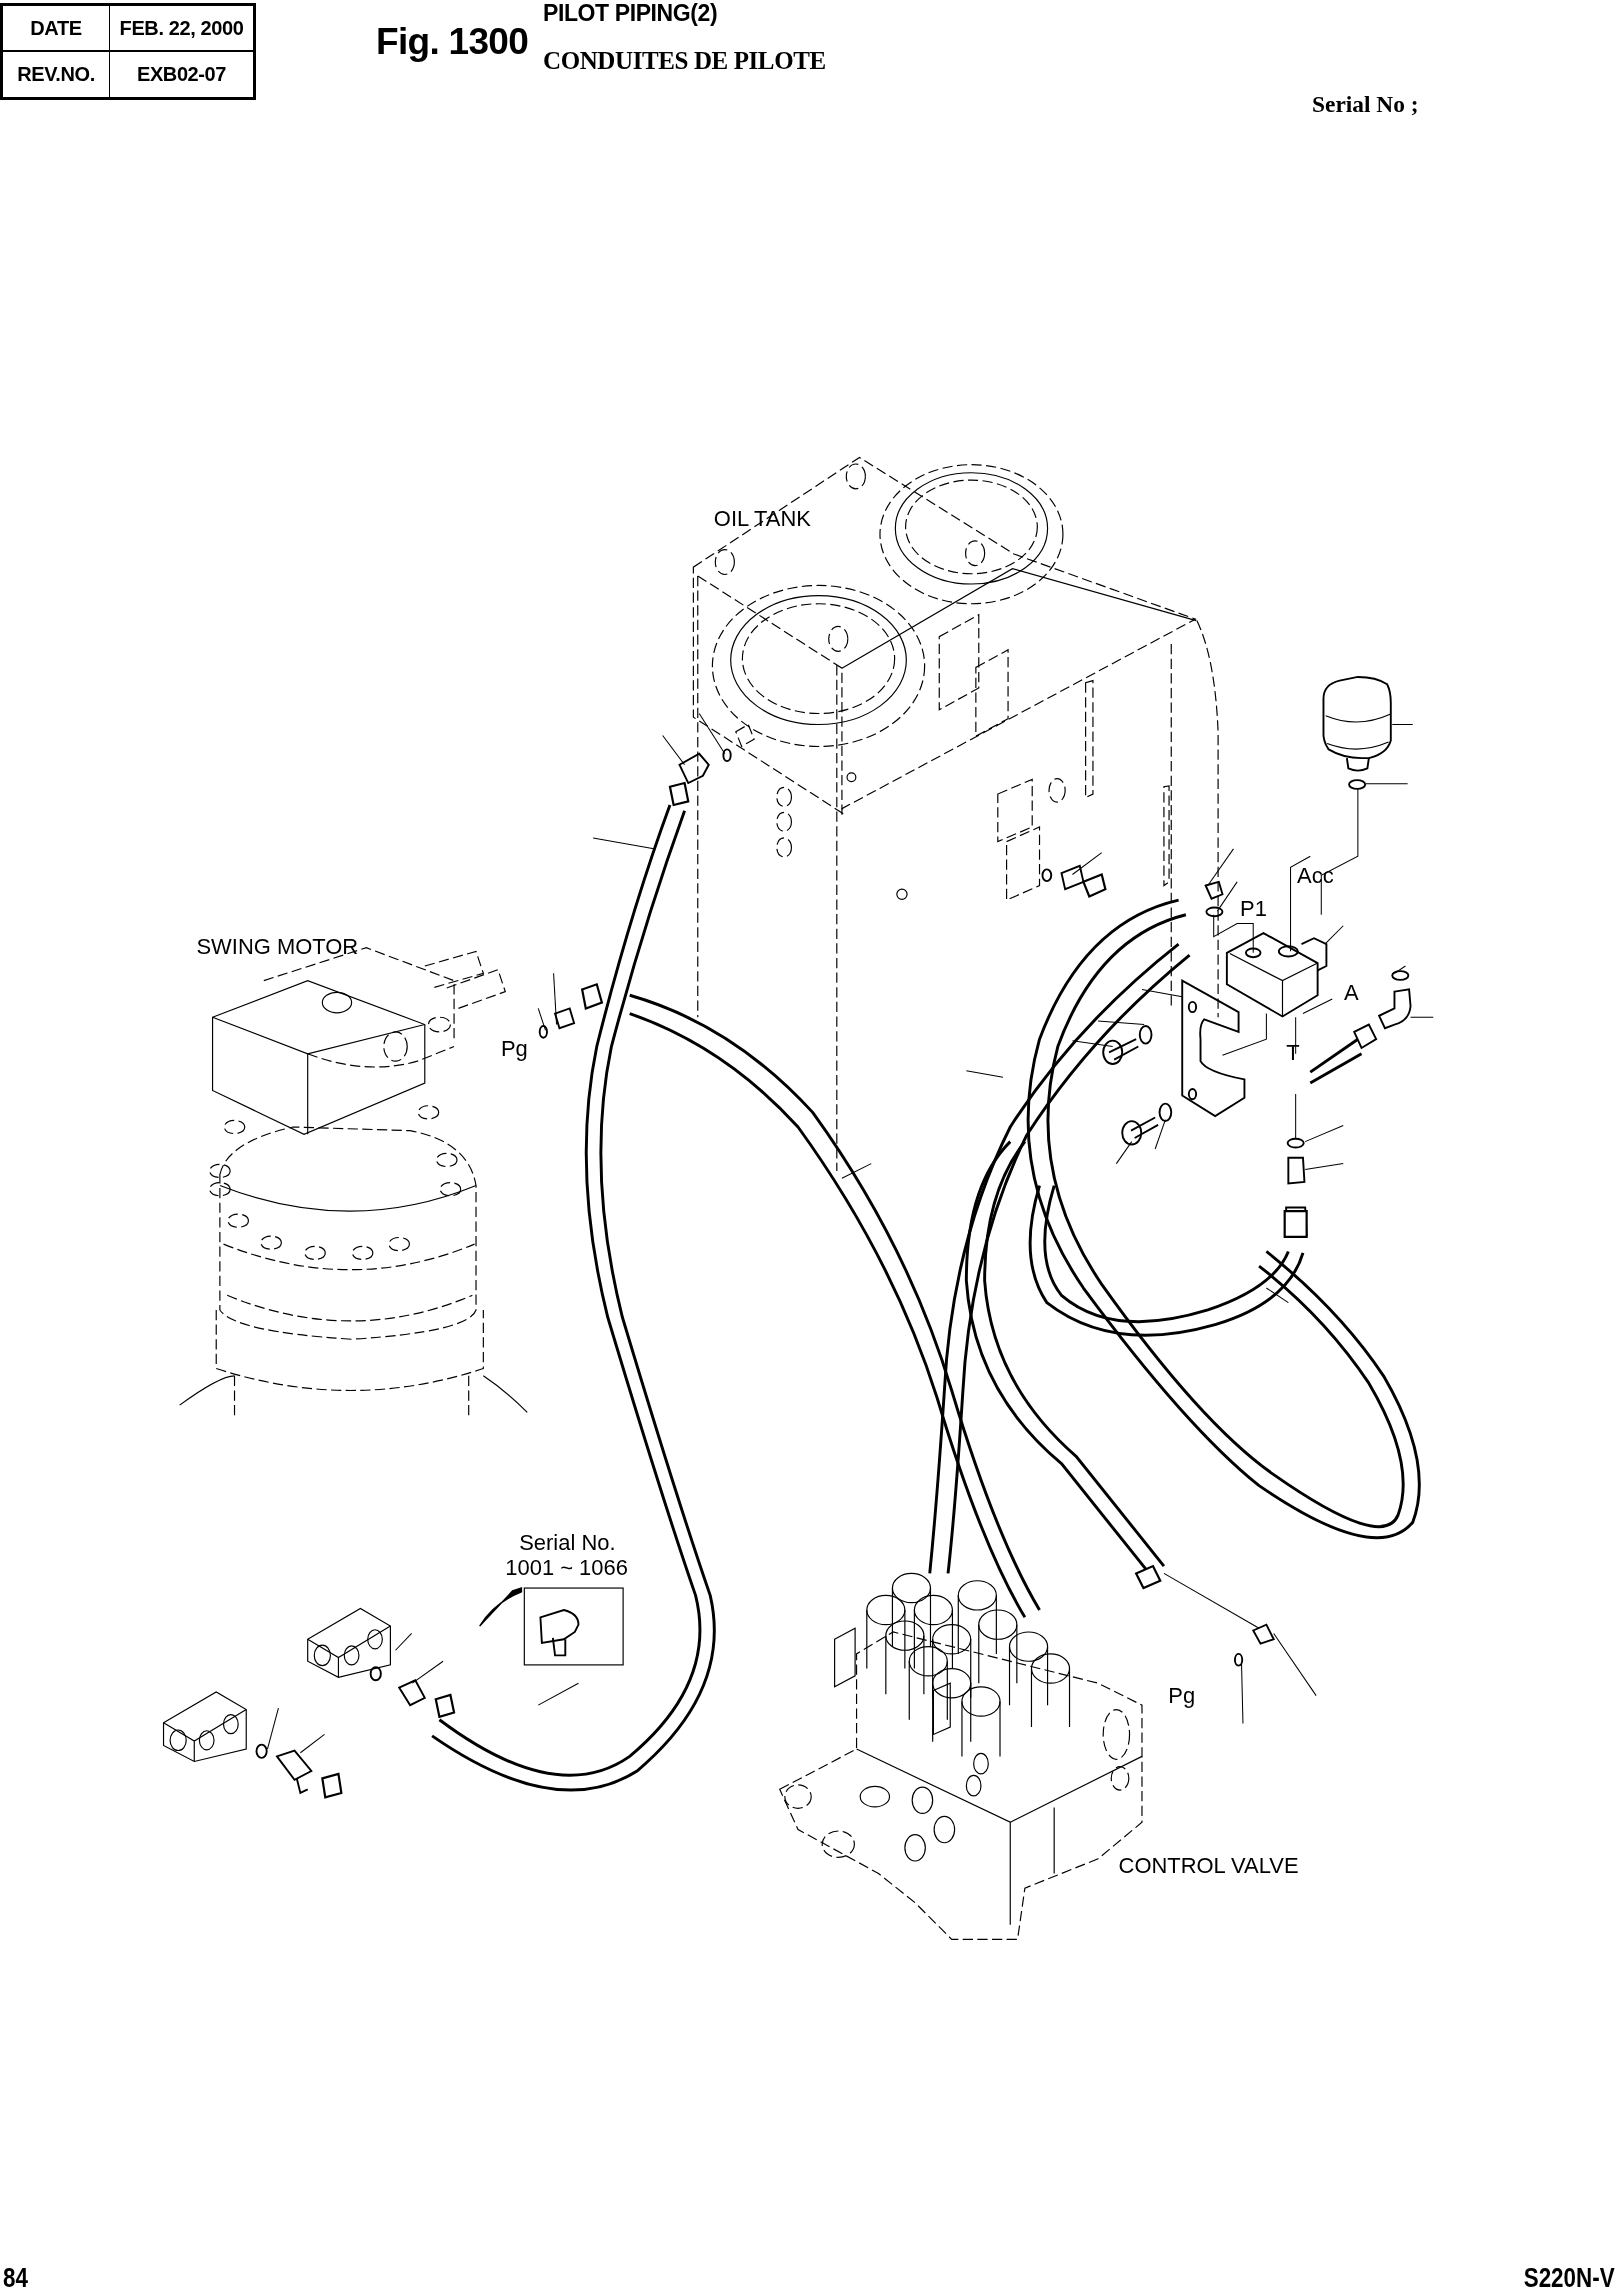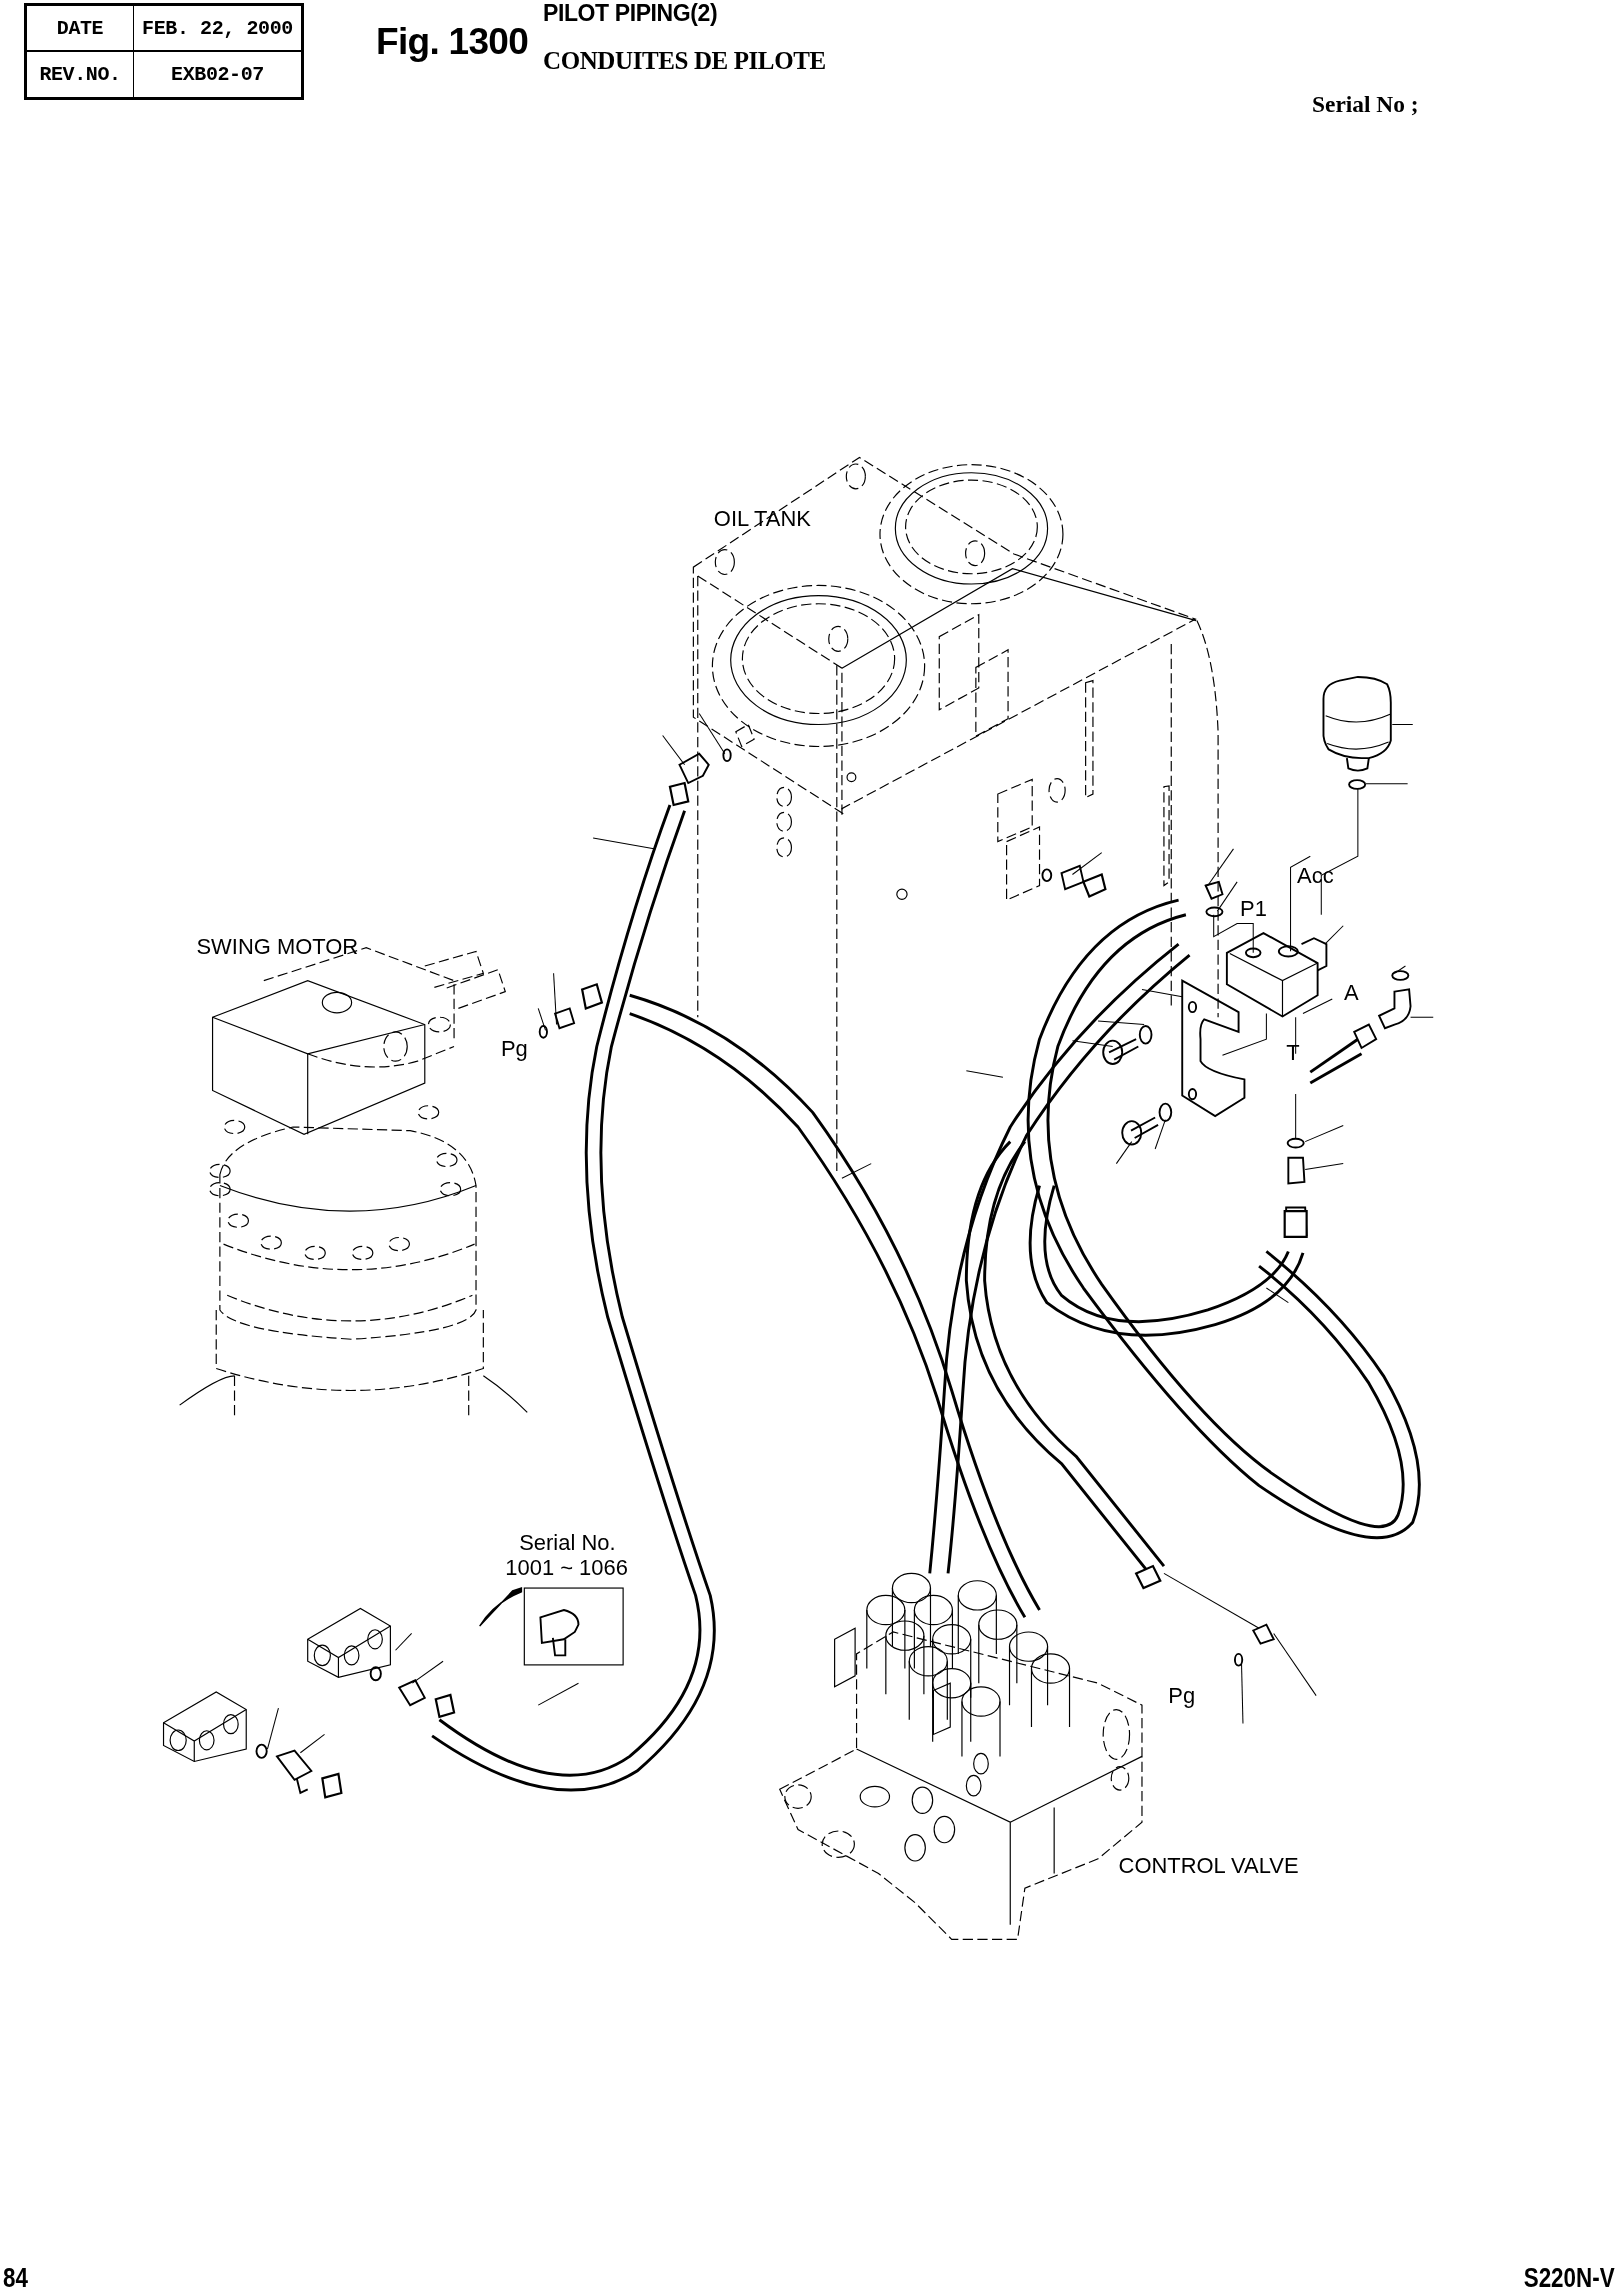--- a/index.html
+++ b/index.html
@@ -1,19 +1,19 @@
 <!DOCTYPE html>
 <html style="font-size:11.7px"><head>
 <meta charset="utf-8">
 <style>
   html, body { margin: 0; padding: 0; background: #ffffff; }
   body { width: 1618px; height: 2295px; position: relative; overflow: hidden; font-family: "Liberation Sans", sans-serif; color: #000; }
 
   
-  .info-table { position: absolute; left: 24px; top: 2.9px; width: 280px; height: 97px; border: 3.7px solid #000; box-sizing: border-box; border-collapse: collapse; font-family: Liberation Mono, monospace; font-weight: bold; }
+  .info-table { position: absolute; left: 0; top: 2.9px; width: 256px; height: 97px; border: 3.7px solid #000; box-sizing: border-box; border-collapse: collapse; font-family: Liberation Sans, sans-serif; font-weight: bold; }
   .info-table td { border: 1.5px solid #000; text-align: center; font-size: 20px; letter-spacing: -0.4px; padding: 0; }
   .info-table tr:first-child td { border-bottom: 2.9px solid #000; }
   .info-table .c1 { width: 106px; }
   .fig-number { position: absolute; left: 376px; top: 20.5px; font-family: Liberation Sans, sans-serif; font-weight: bold; font-size: 37px; letter-spacing: -0.7px; }
   .title-en { position: absolute; left: 543px; top: 0px; font-family: Liberation Sans, sans-serif; font-weight: bold; font-size: 23px; letter-spacing: -0.4px; }
   .title-fr { position: absolute; left: 543px; top: 47px; font-family: "Liberation Serif", serif; font-weight: bold; font-size: 25px; letter-spacing: -0.4px; }
   .serial-header { position: absolute; left: 1312px; top: 91px; font-family: "Liberation Serif", serif; font-weight: bold; font-size: 23.4px; }
 
   .page-number { position: absolute; left: 2.9px; top: 2262px; font-weight: bold; font-size: 28px; transform: scaleX(0.8); transform-origin: left; }
   .model-code { position: absolute; right: 2.9px; top: 2262px; font-weight: bold; font-size: 28px; transform: scaleX(0.8); transform-origin: right; }

